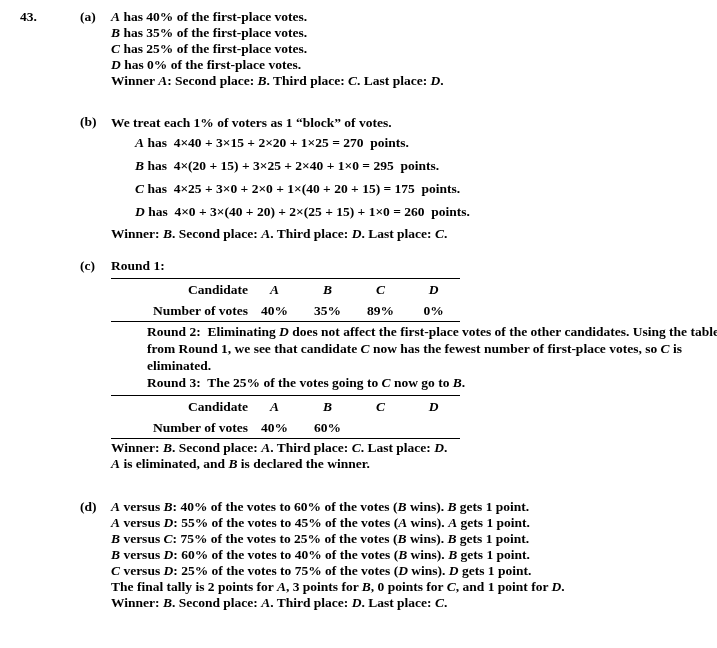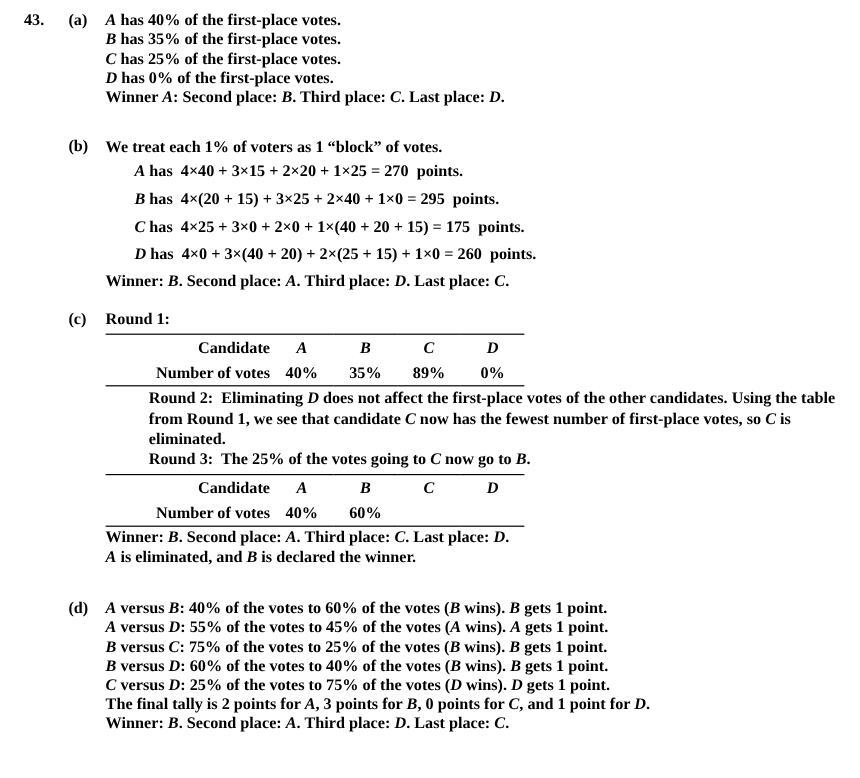--- a/index.html
+++ b/index.html
@@ -14,21 +14,21 @@
     color: #000000;
     font-family: "Liberation Serif", "DejaVu Serif", serif;
     font-size: 13.5px;
   }
   .page {
     box-sizing: border-box;
     width: 717px;
     height: 648px;
     padding-top: 9px;
   }
-  .problem { display: flex; }
+  .problem { display: flex; gap: 23px; }
   .problem-number {
     flex: 0 0 auto;
     width: 37px;
     margin-left: 20px;
     font-weight: bold;
   }
   .parts { flex: 1 1 auto; }
   .part { display: flex; }
   .part-label {
     flex: 0 0 auto;

